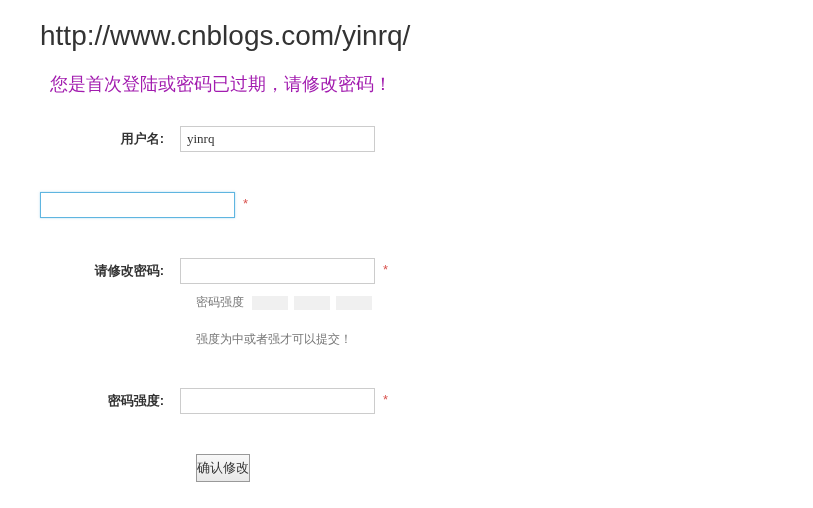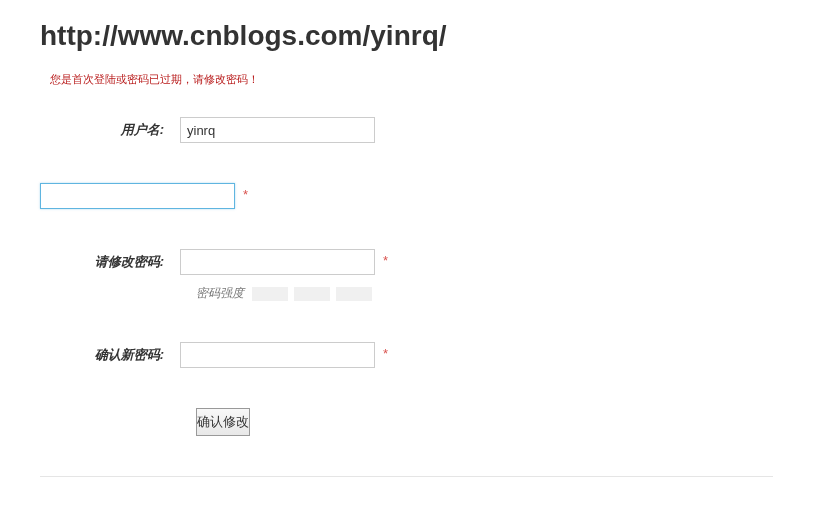--- a/index.html
+++ b/index.html
@@ -9,25 +9,25 @@
     }
     body {
       font-family: Arial, "Microsoft YaHei", sans-serif;
       background: #fff;
       padding: 20px 40px;
     }
     .url-title {
       font-size: 28px;
       color: #333;
       margin-bottom: 20px;
-      font-weight: bold;
+      font-weight: normal;
     }
     .notice {
-      font-size: 11px;
-      color: #b91c1c;
+      font-size: 18px;
+      color: #a21caf;
       margin-left: 10px;
       margin-bottom: 30px;
     }
     .form-row {
       display: flex;
       align-items: flex-start;
       margin-bottom: 40px;
     }
     .form-row.with-hint {
       margin-bottom: 10px;
@@ -37,46 +37,45 @@
       margin-bottom: 40px;
     }
     .label {
       width: 140px;
       text-align: right;
       font-size: 13px;
       font-weight: bold;
       color: #333;
       padding-right: 16px;
       padding-top: 4px;
-      font-style: italic;
     }
     .input-text {
       width: 195px;
       height: 26px;
       border: 1px solid #ccc;
       padding: 2px 6px;
       font-size: 13px;
       color: #333;
       background: #fff;
+      font-family: Liberation Serif, serif;
     }
     .input-text.focused {
       border: 1px solid #5fb5e0;
       box-shadow: 0 0 2px rgba(95,181,224,0.5);
     }
     .required {
       color: #d9534f;
       font-size: 13px;
       margin-left: 8px;
       padding-top: 4px;
     }
     .strength-row {
       display: flex;
       align-items: center;
       margin-bottom: 20px;
-      font-style: italic;
     }
     .strength-label {
       font-size: 12px;
       color: #777;
       margin-right: 8px;
     }
     .strength-bar {
       display: inline-block;
       width: 36px;
       height: 14px;
@@ -128,24 +127,25 @@
   <span class="required">*</span>
 </div>
 
 <div class="hint-row">
   <div class="strength-row">
     <span class="strength-label">密码强度</span>
     <span class="strength-bar"></span>
     <span class="strength-bar"></span>
     <span class="strength-bar"></span>
   </div>
+  <div class="hint-text">强度为中或者强才可以提交！</div>
 </div>
 
 <div class="form-row">
-  <div class="label">确认新密码:</div>
+  <div class="label">密码强度:</div>
   <input type="password" class="input-text" style="">
   <span class="required">*</span>
 </div>
 
 <div class="submit-row">
   <button class="btn-submit">确认修改</button>
 </div>
 
 <hr class="divider">
 

